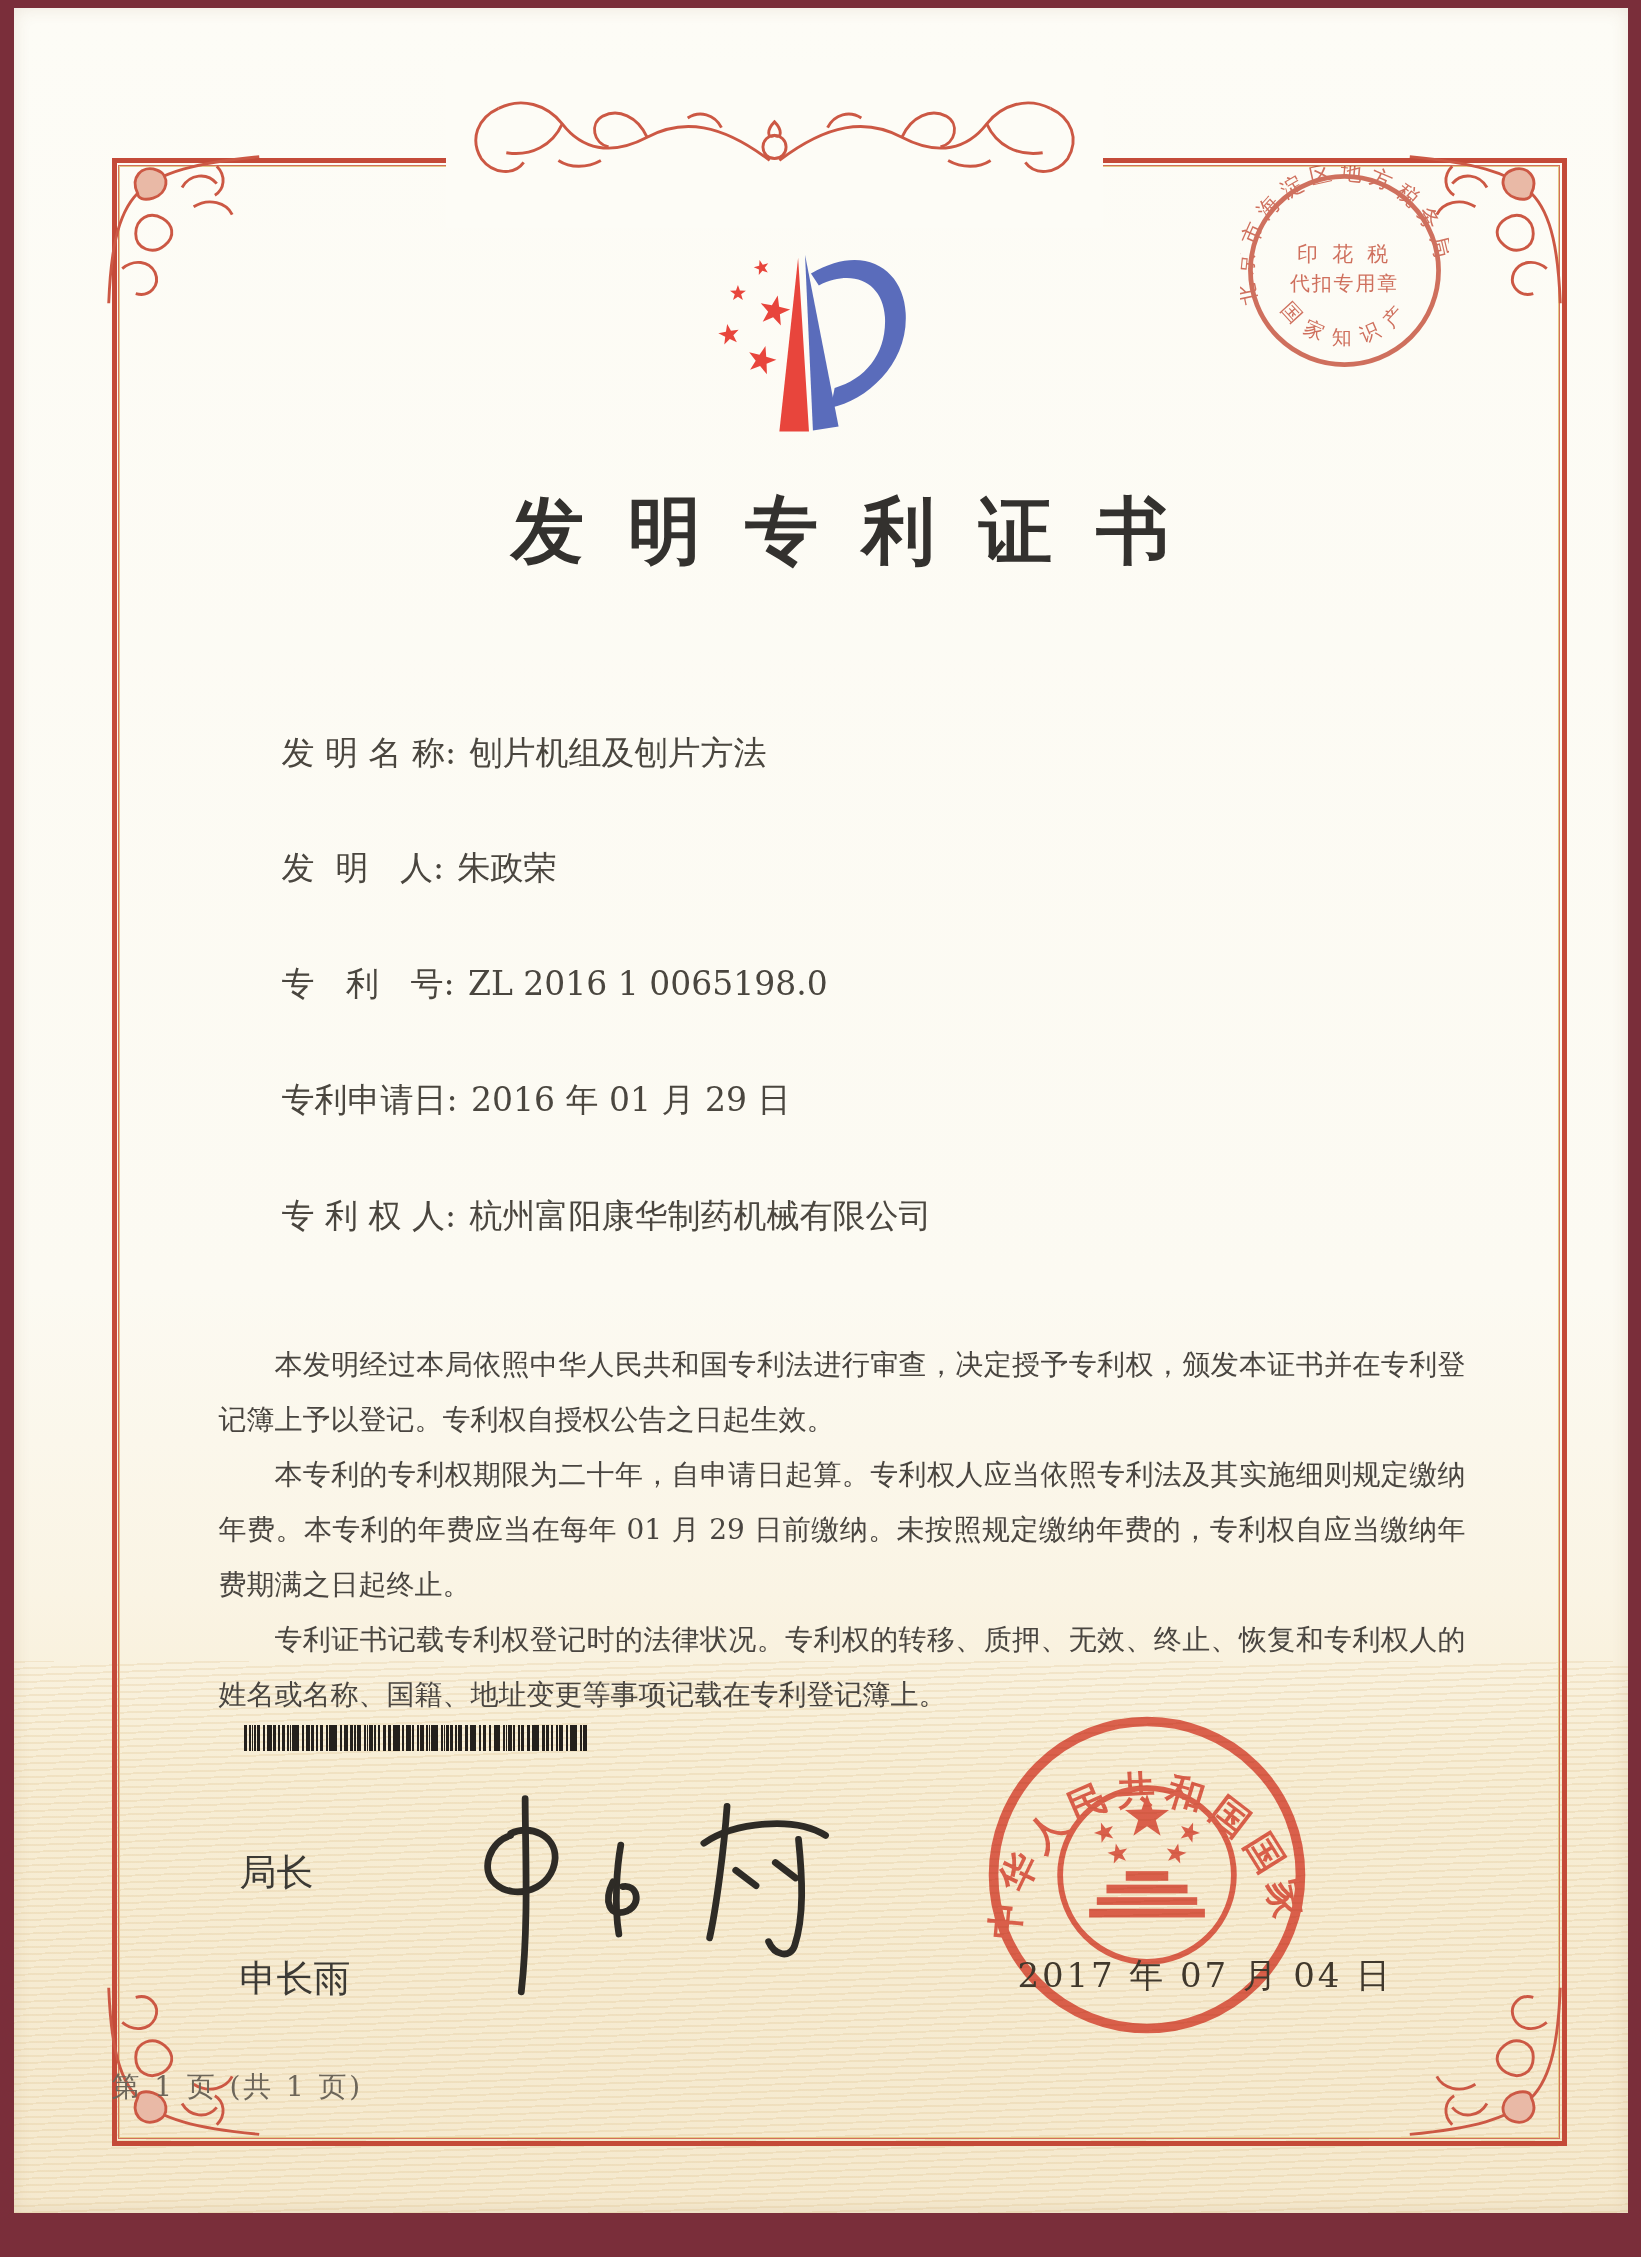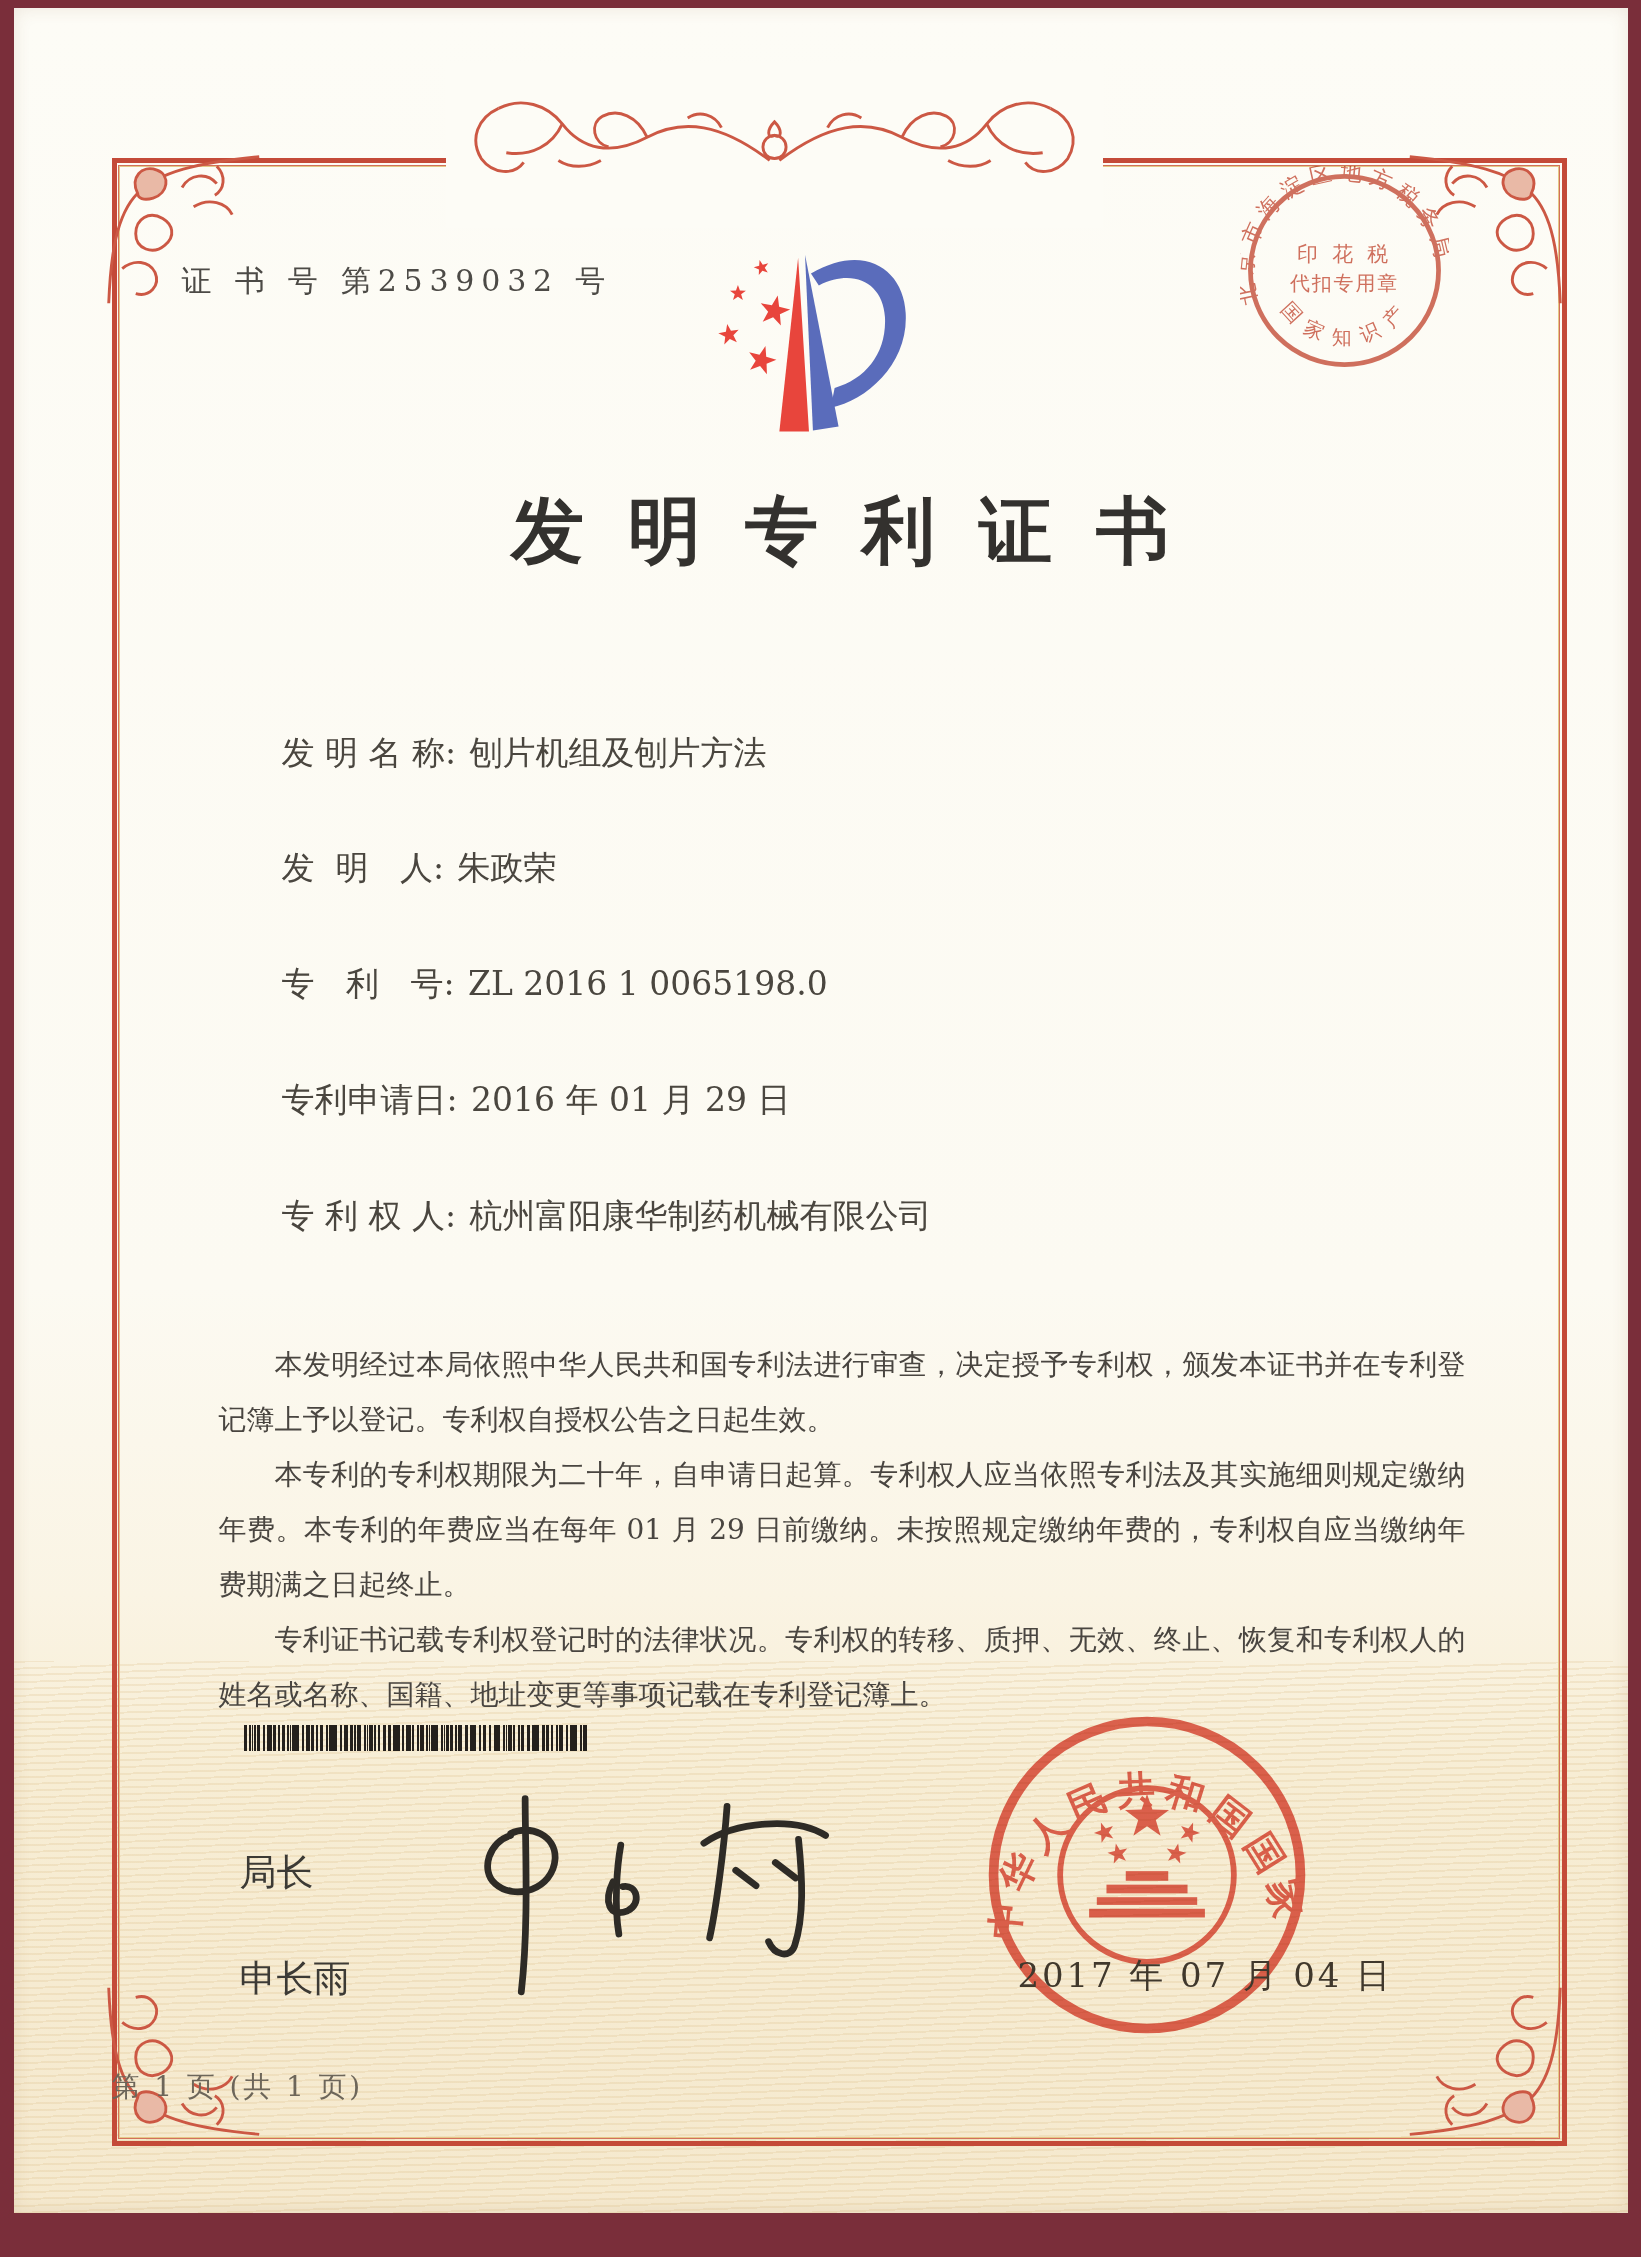--- a/index.html
+++ b/index.html
@@ -113,21 +113,20 @@
     <g stroke="#cc5844" fill="none" stroke-width="3">
       <circle cx="340" cy="86" r="12"></circle>
       <path d="M340,60 C332,68 332,78 340,74 C348,78 348,68 340,60 Z"></path>
     </g>
     <use href="#dragon-half"></use>
     <use href="#dragon-half" transform="translate(680,0) scale(-1,1)"></use>
   </svg>
 
   <div class="content">
 
-    <div class="cert-no">证 书 号 第2539032 号</div>
 
     <svg class="logo" viewBox="0 0 220 225">
       <g fill="#e8453c">
         <use href="#star5" transform="translate(64,26) scale(0.8) rotate(-15)"></use>
         <use href="#star5" transform="translate(40,52) scale(0.85)"></use>
         <use href="#star5" transform="translate(77,70) scale(1.6) rotate(12)"></use>
         <use href="#star5" transform="translate(31,94) scale(1.1) rotate(-10)"></use>
         <use href="#star5" transform="translate(64,120) scale(1.5) rotate(15)"></use>
         <path d="M101,16 L112,192 L82,192 Z"></path>
       </g>

